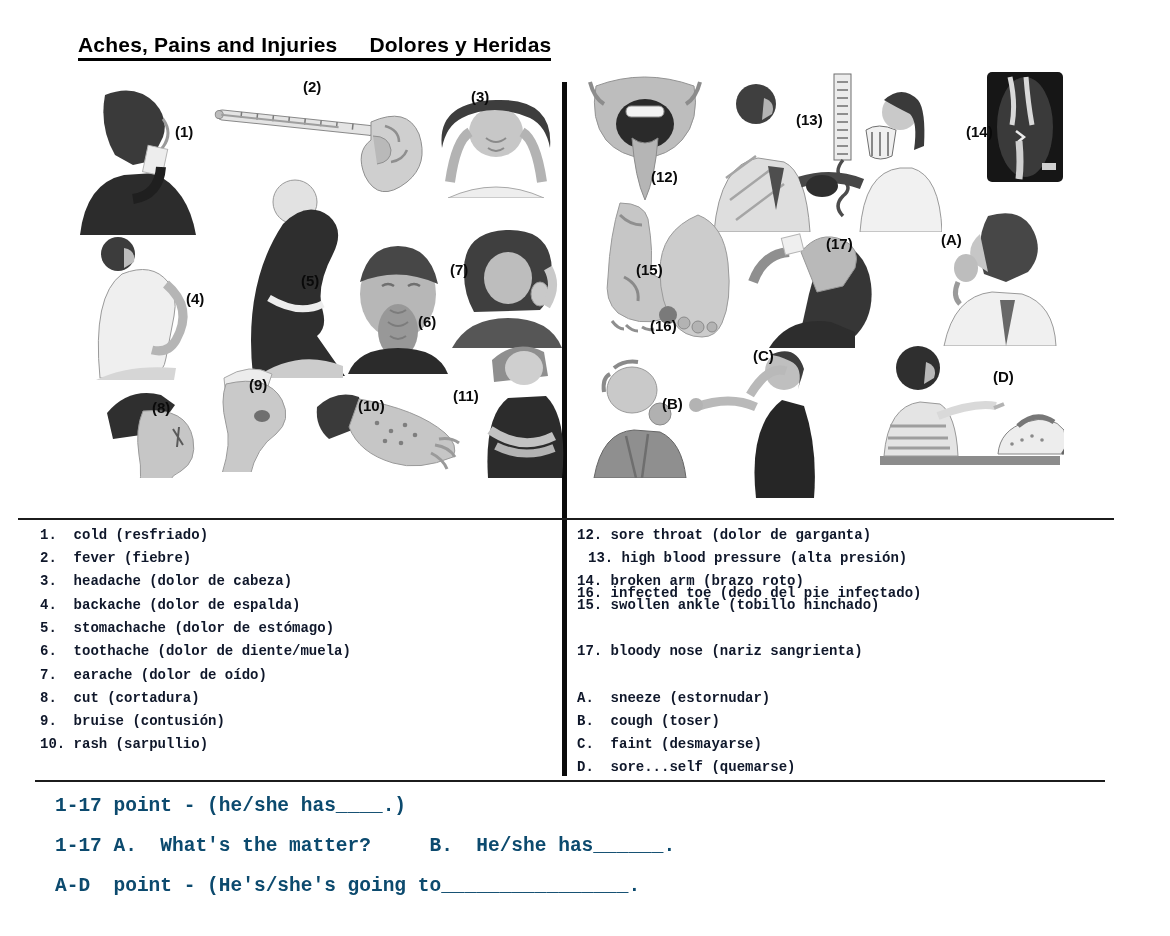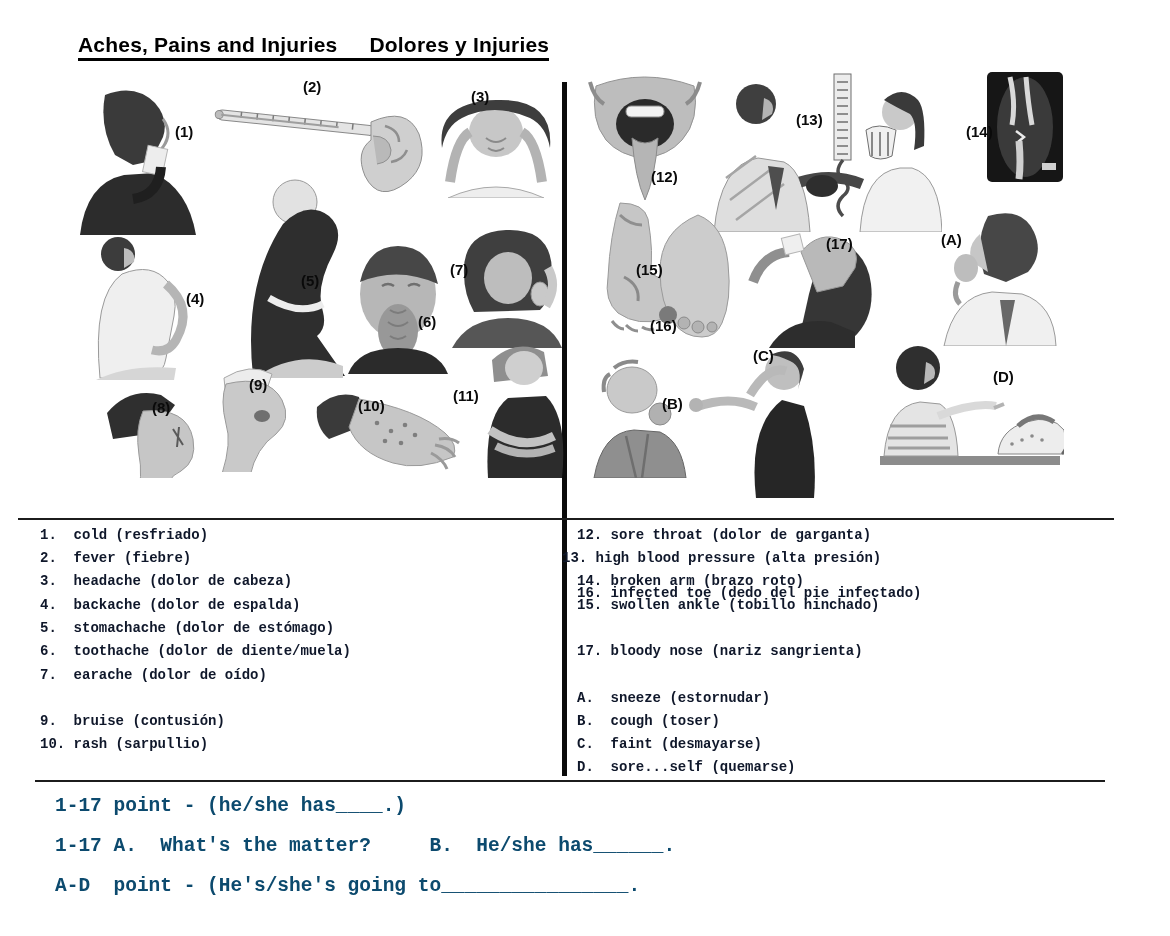--- a/index.html
+++ b/index.html
@@ -23,21 +23,21 @@
         font-weight:bold;font-size:14px;line-height:23.3px;color:#0f172a;}
   
   .frow{position:absolute;white-space:pre;font-family:"Liberation Mono",monospace;
         font-weight:bold;font-size:19.5px;color:#0c4a6e;}
 </style>
 </head>
 <body>
 
 <div id="page">
 
-  <div id="title"><span>Aches, Pains and Injuries</span><span class="gap"></span><span>Dolores y Injuries</span></div>
+  <div id="title"><span>Aches, Pains and Injuries</span><span class="gap"></span><span>Dolores y Heridas</span></div>
 
   <div class="vline"></div>
   <div class="hline1"></div>
   <div class="hline2"></div>
 
   <div class="fig" style="left:75px;top:85px;width:125px;height:150px">
     <svg viewBox="0 0 125 150">
       <path d="M30 10 q30-12 50 8 q14 16 8 34 l-12 24 -18 4 -18-10 q-16-28-10-60z" fill="#3a3a3a"></path>
       <path d="M88 34 q10 14 0 28 l-14 16" stroke="#9a9a9a" stroke-width="3" fill="none"></path>
       <path d="M5 150 q6-52 44-60 l30-2 q34 16 42 62z" fill="#2c2c2c"></path>
@@ -294,25 +294,26 @@
   <span class="tag" style="left:753px;top:347px">(C)</span>
   <span class="tag" style="left:993px;top:368px">(D)</span>
 
   <div class="vrow" style="left:40px;top:524px">1.  cold (resfriado)</div>
   <div class="vrow" style="left:40px;top:547px">2.  fever (fiebre)</div>
   <div class="vrow" style="left:40px;top:570px">3.  headache (dolor de cabeza)</div>
   <div class="vrow" style="left:40px;top:594px">4.  backache (dolor de espalda)</div>
   <div class="vrow" style="left:40px;top:617px">5.  stomachache (dolor de estómago)</div>
   <div class="vrow" style="left:40px;top:640px">6.  toothache (dolor de diente/muela)</div>
   <div class="vrow" style="left:40px;top:664px">7.  earache (dolor de oído)</div>
+  <div class="vrow" style="left:40px;top:687px">8.  cut (cortadura)</div>
   <div class="vrow" style="left:40px;top:710px">9.  bruise (contusión)</div>
   <div class="vrow" style="left:40px;top:733px">10. rash (sarpullio)</div>
 
   <div class="vrow" style="left:577px;top:524px">12. sore throat (dolor de garganta)</div>
-  <div class="vrow" style="left:562px;top:547px">13. high blood pressure (alta presión)</div>
+  <div class="vrow" style="left:588px;top:547px">13. high blood pressure (alta presión)</div>
   <div class="vrow" style="left:577px;top:570px">14. broken arm (brazo roto)</div>
   <div class="vrow" style="left:577px;top:594px">15. swollen ankle (tobillo hinchado)</div>
   <div class="vrow" style="left:577px;top:582px">16. infected toe (dedo del pie infectado)</div>
   <div class="vrow" style="left:577px;top:640px">17. bloody nose (nariz sangrienta)</div>
   <div class="vrow" style="left:577px;top:687px">A.  sneeze (estornudar)</div>
   <div class="vrow" style="left:577px;top:710px">B.  cough (toser)</div>
   <div class="vrow" style="left:577px;top:733px">C.  faint (desmayarse)</div>
   <div class="vrow" style="left:577px;top:756px">D.  sore...self (quemarse)</div>
 
   <div class="frow" style="left:55px;top:795px">1-17 point - (he/she has____.)</div>

